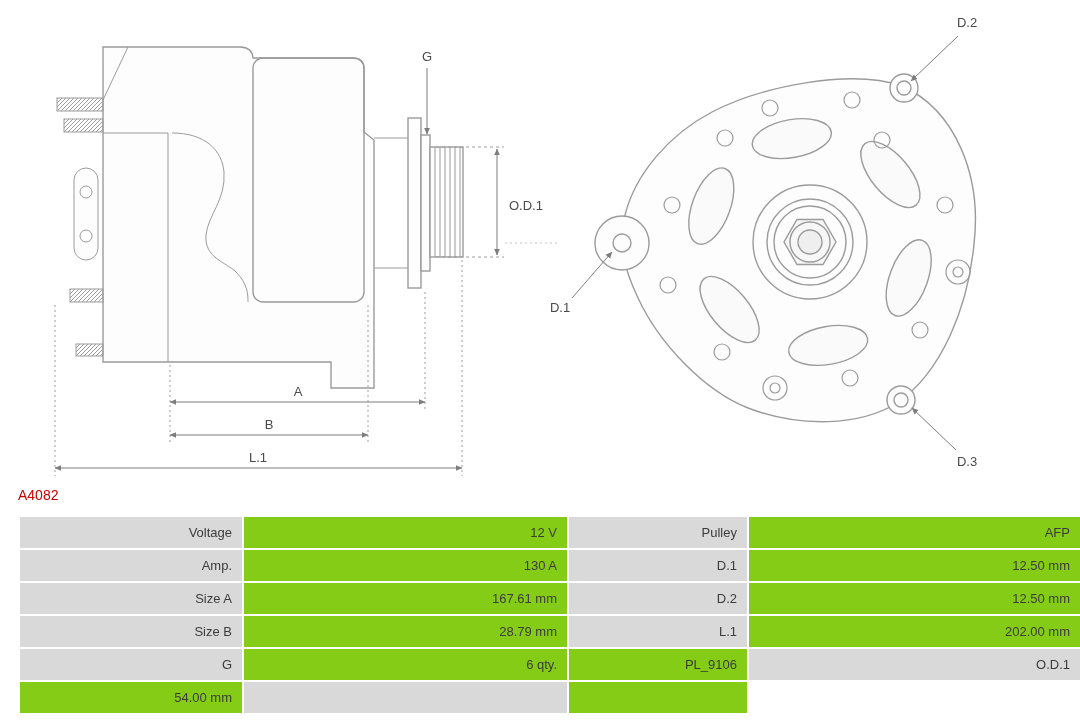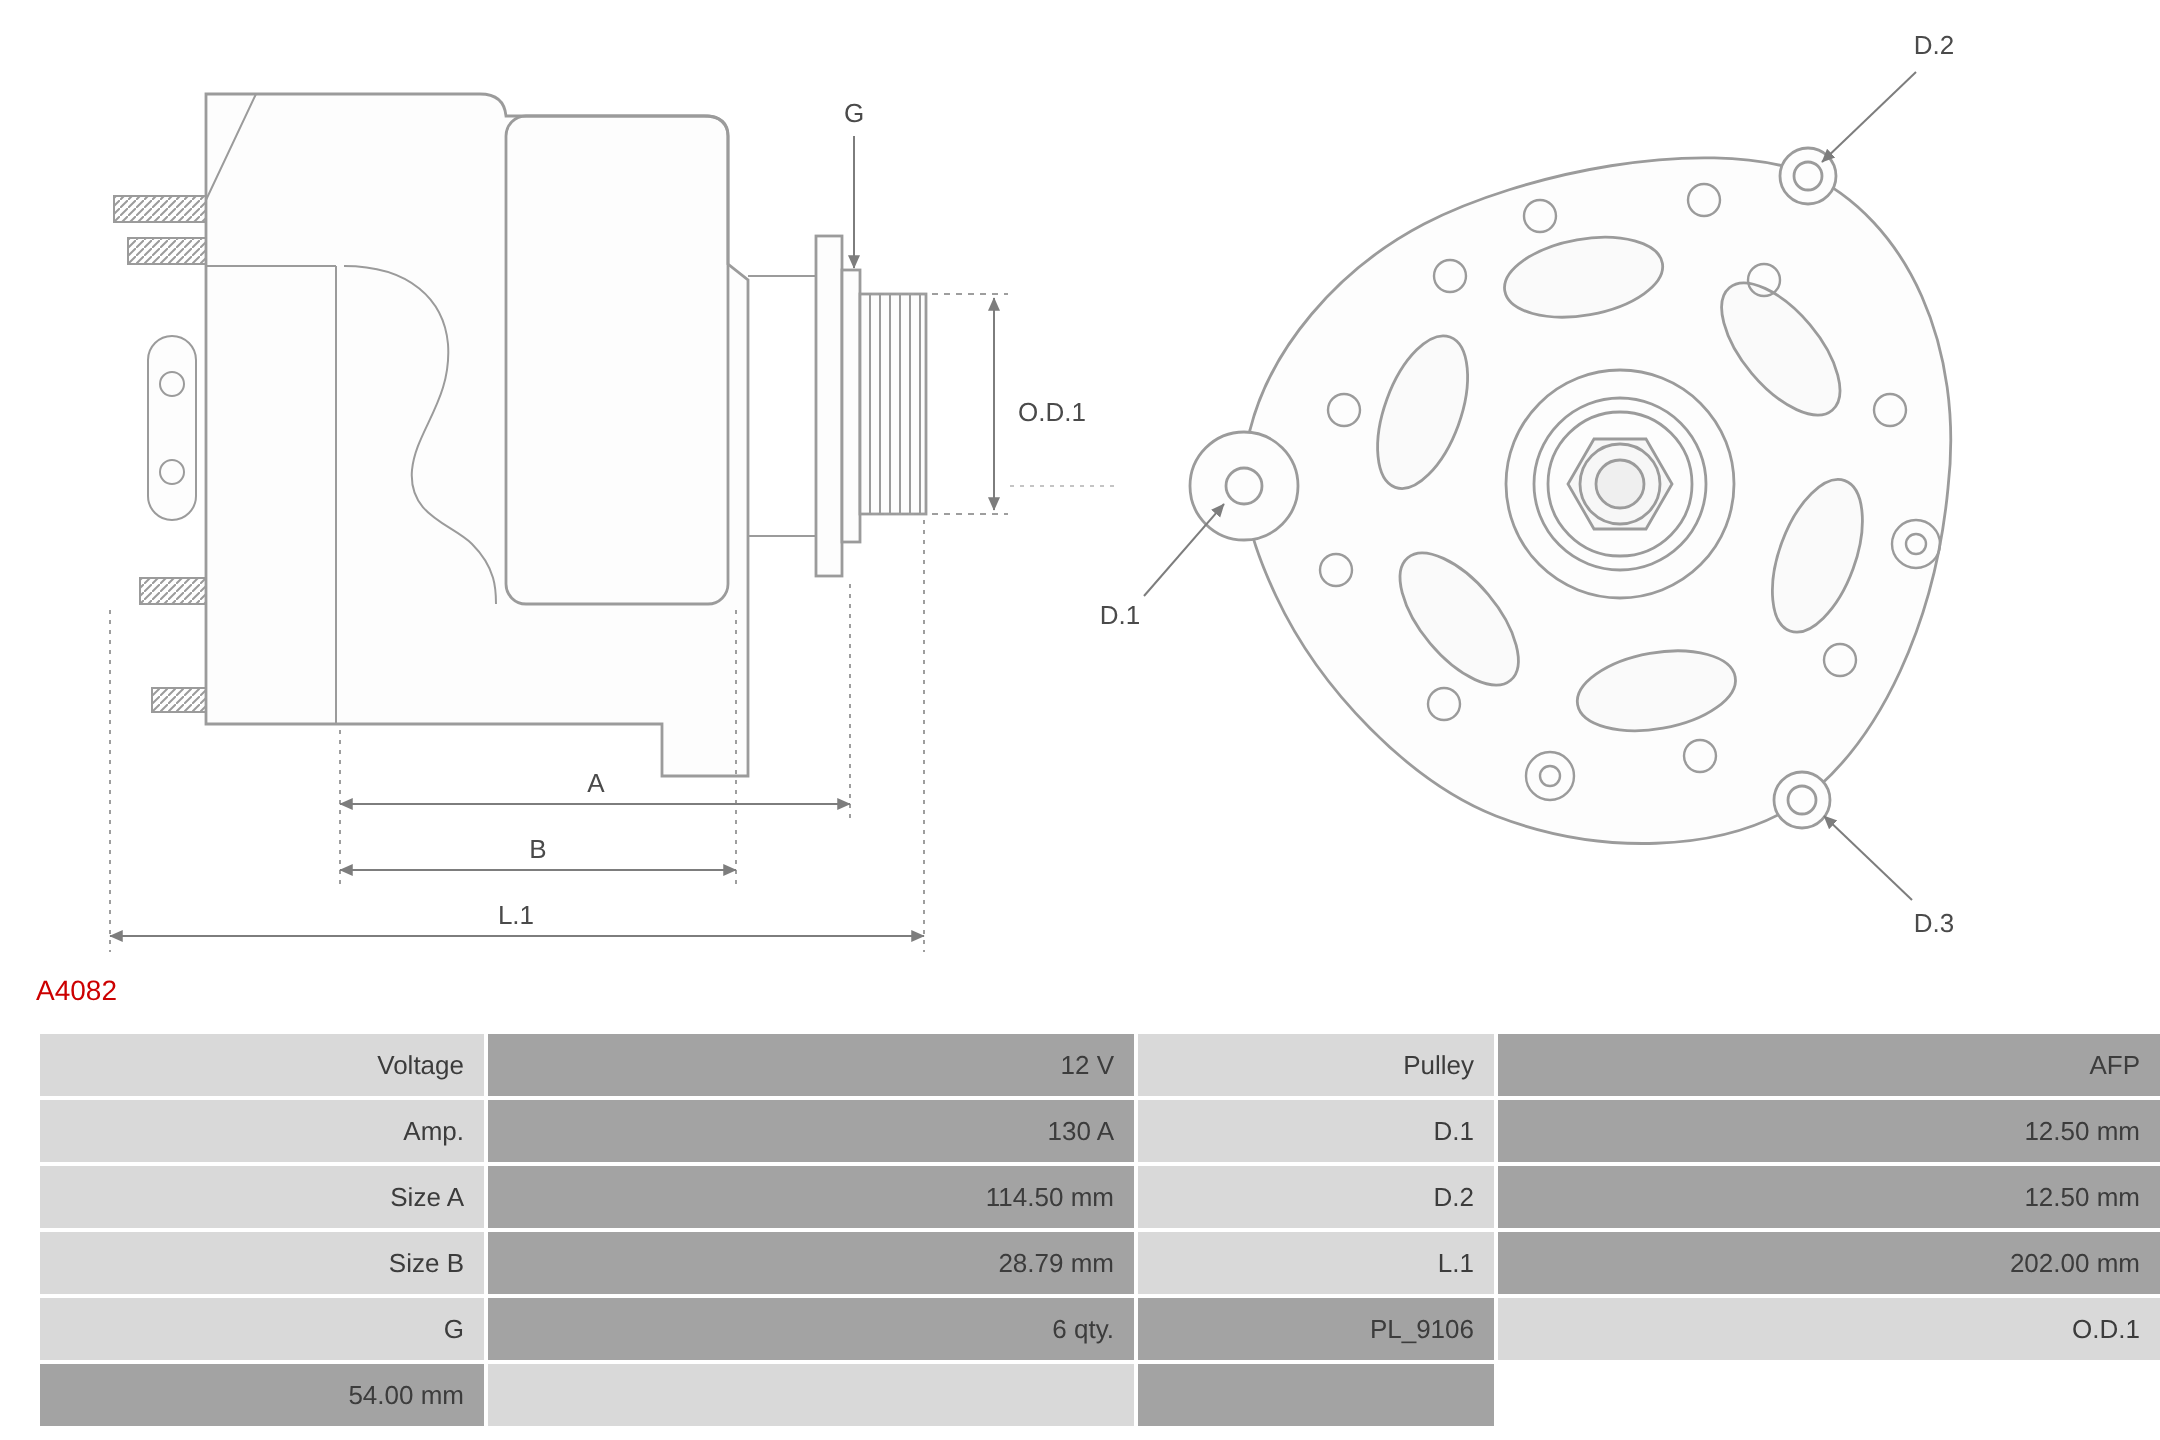--- a/index.html
+++ b/index.html
@@ -9,21 +9,21 @@
   svg text { font-family:"Liberation Sans", sans-serif; font-size:13px; fill:#4a4a4a; }
   .part-number { position:absolute; left:18px; top:487px; font-size:14px; color:#cc0000; }
   .spec-table {
     position:absolute; left:10px; top:517px; width:1060px;
     display:grid; grid-template-columns:222px 323px 178px 1fr;
     grid-auto-rows:31px; gap:2px;
     font-size:13px; color:#3c3c3c;margin-left:10px;
   }
   .cell { display:flex; align-items:center; justify-content:flex-end; padding-right:10px; white-space:nowrap; }
   .cell.label { background:#d9d9d9; }
-  .cell.value { background:#a3a3a3; }
+  .cell.value { background:#84cc16; }
 </style>
 </head>
 <body>
 
 <div class="page">
 
   <svg class="drawing" width="1080" height="492" viewBox="0 0 1080 492">
     <defs>
       <marker id="arr" viewBox="0 0 10 10" refX="8.5" refY="5" markerWidth="7.5" markerHeight="7.5" orient="auto-start-reverse">
         <path d="M0,1 L9,5 L0,9 Z" fill="#7d7d7d"></path>
@@ -178,21 +178,21 @@
     <div class="cell value">12 V</div>
     <div class="cell label">Pulley</div>
     <div class="cell value">AFP</div>
 
     <div class="cell label">Amp.</div>
     <div class="cell value">130 A</div>
     <div class="cell label">D.1</div>
     <div class="cell value">12.50 mm</div>
 
     <div class="cell label">Size A</div>
-    <div class="cell value">114.50 mm</div>
+    <div class="cell value">167.61 mm</div>
     <div class="cell label">D.2</div>
     <div class="cell value">12.50 mm</div>
 
     <div class="cell label">Size B</div>
     <div class="cell value">28.79 mm</div>
     <div class="cell label">L.1</div>
     <div class="cell value">202.00 mm</div>
 
     <div class="cell label">G</div>
     <div class="cell value">6 qty.</div>

